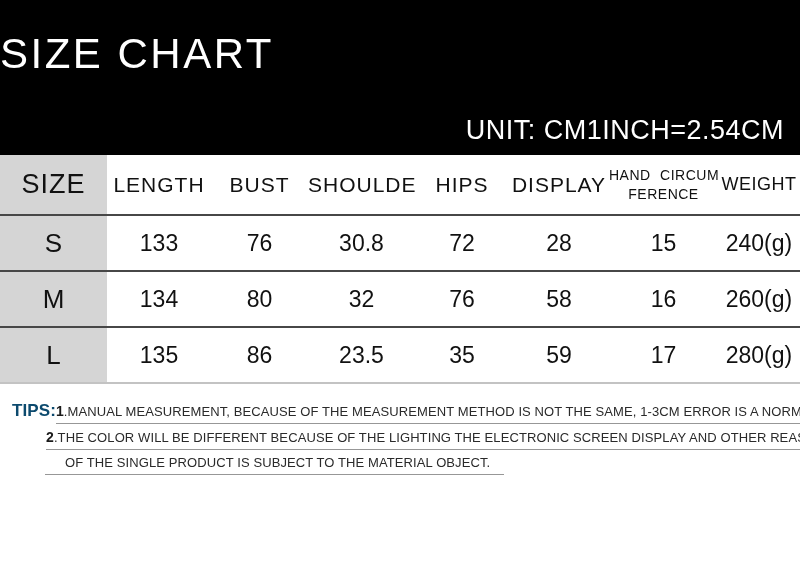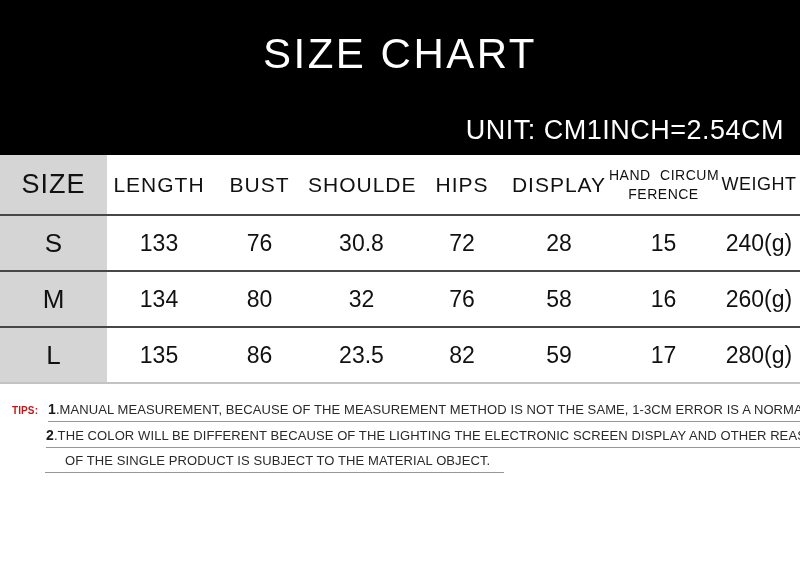--- a/index.html
+++ b/index.html
@@ -13,21 +13,20 @@
 
   
   .hero {
     width: 800px;
     height: 155px;
     background: #000000;
     position: relative;
   }
   .hero-title {
     color: #ffffff;
-    text-align: center;
     font-size: 42px;
     font-weight: 300;
     letter-spacing: 2.5px;
     padding-top: 30px;
     white-space: nowrap;
   }
   .unit-note {
     position: absolute;
     right: 16px;
     bottom: 9px;
@@ -72,23 +71,23 @@
   .tips {
     margin-top: 17px;
     padding-left: 12px;
     font-size: 13px;
     color: #2a2a2a;
     letter-spacing: 0.1px;
   }
   .tips .row { display: flex; align-items: baseline; }
   .tips-label {
     font-weight: 700;
-    font-size: 10px;
+    font-size: 17px;
     flex: 0 0 36px;
-    color: #b91c1c;
+    color: #0c4a6e;
   }
   .tip-num { font-weight: 700; font-size: 14px; color: #1a1a1a; }
   .u {
     border-bottom: 1px solid #979797;
     padding-bottom: 4px;
     white-space: nowrap;
   }
   .tip1-text { flex: 1 1 auto; }
   .tip2 { margin-left: 34px; margin-top: 5px; }
   .tip2 .u { display: block; }
@@ -155,21 +154,21 @@
       <td class="c-val">76</td>
       <td class="c-val">58</td>
       <td class="c-val">16</td>
       <td class="c-val">260(g)</td>
     </tr>
     <tr>
       <td class="c-size size-col">L</td>
       <td class="c-val">135</td>
       <td class="c-val">86</td>
       <td class="c-val">23.5</td>
-      <td class="c-val">82</td>
+      <td class="c-val">35</td>
       <td class="c-val">59</td>
       <td class="c-val">17</td>
       <td class="c-val">280(g)</td>
     </tr>
   </tbody>
 </table>
 
 <div class="tips">
   <div class="row">
     <span class="tips-label">TIPS:</span>

